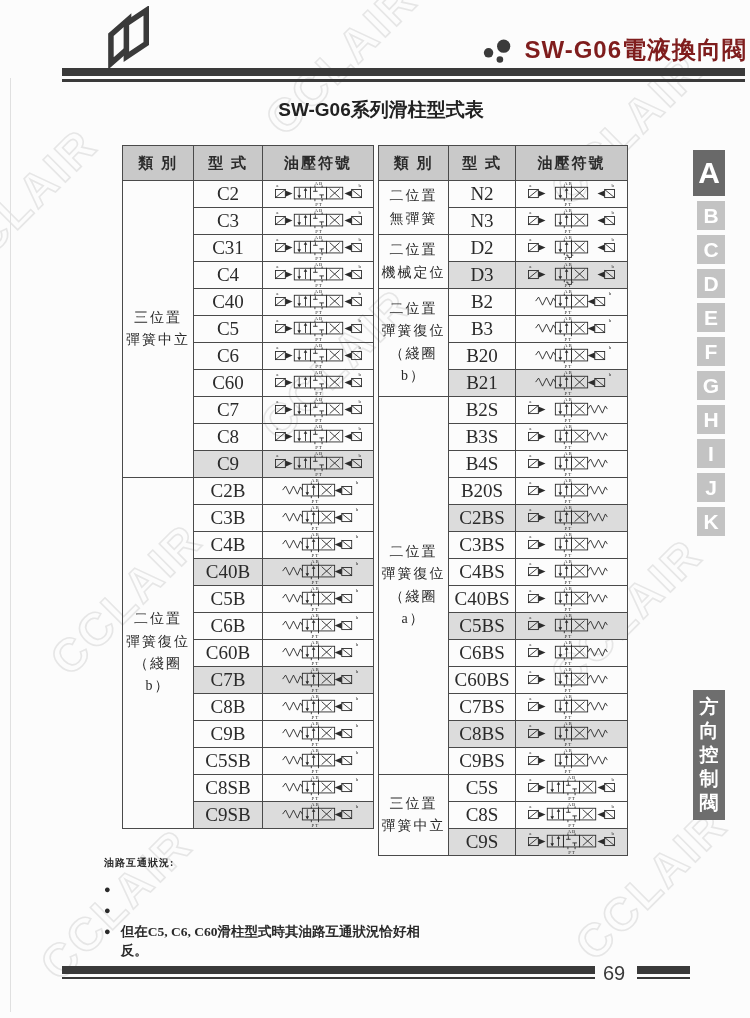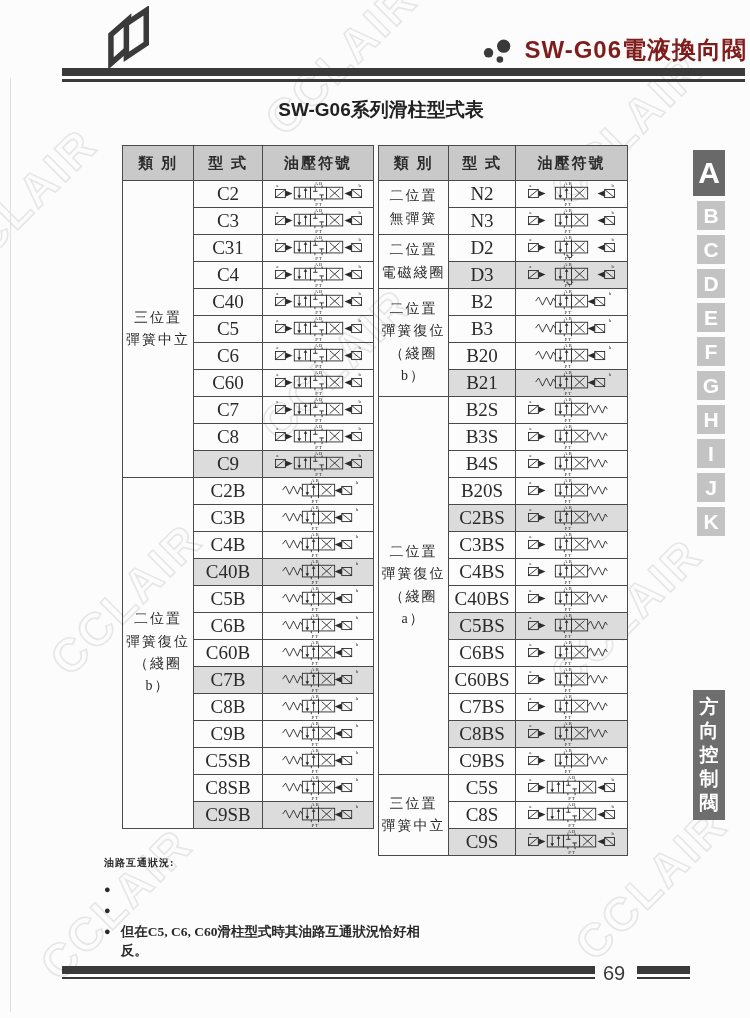--- a/index.html
+++ b/index.html
@@ -892,21 +892,21 @@
               <rect x="89" y="9.5" width="11" height="9" stroke="#2b2b2b" stroke-width="1" fill="none"></rect>
               <line x1="89" y1="9.5" x2="100" y2="18.5" stroke="#2b2b2b" stroke-width="1" fill="none"></line>
               <path d="M81 14 L89 10.5 L89 17.5 Z" fill="#2b2b2b"></path>
               <text x="98" y="6.5" text-anchor="middle" font-size="5.5" fill="#2b2b2b" font-family="Liberation Serif,serif">b</text>
             </svg>
           </td>
         </tr>
         <tr class="r">
           <td class="cat" rowspan="2">
             <div>二位置</div>
-            <div>電磁綫圈</div>
+            <div>機械定位</div>
           </td>
           <td class="typec">D2</td>
           <td class="symc">
             <svg width="101" height="26" viewBox="0 0 104 29">
               <rect x="34" y="7" width="18" height="13" stroke="#2b2b2b" stroke-width="1" fill="none"></rect>
               <rect x="52" y="7" width="18" height="13" stroke="#2b2b2b" stroke-width="1" fill="none"></rect>
               <line x1="39.5" y1="8" x2="39.5" y2="18" stroke="#2b2b2b" stroke-width="1" fill="none"></line>
               <path d="M39.5 19.5 l-2 -3.5 h4 Z" fill="#2b2b2b"></path>
               <line x1="46.5" y1="19" x2="46.5" y2="9" stroke="#2b2b2b" stroke-width="1" fill="none"></line>
               <path d="M46.5 7.5 l-2 3.5 h4 Z" fill="#2b2b2b"></path>

